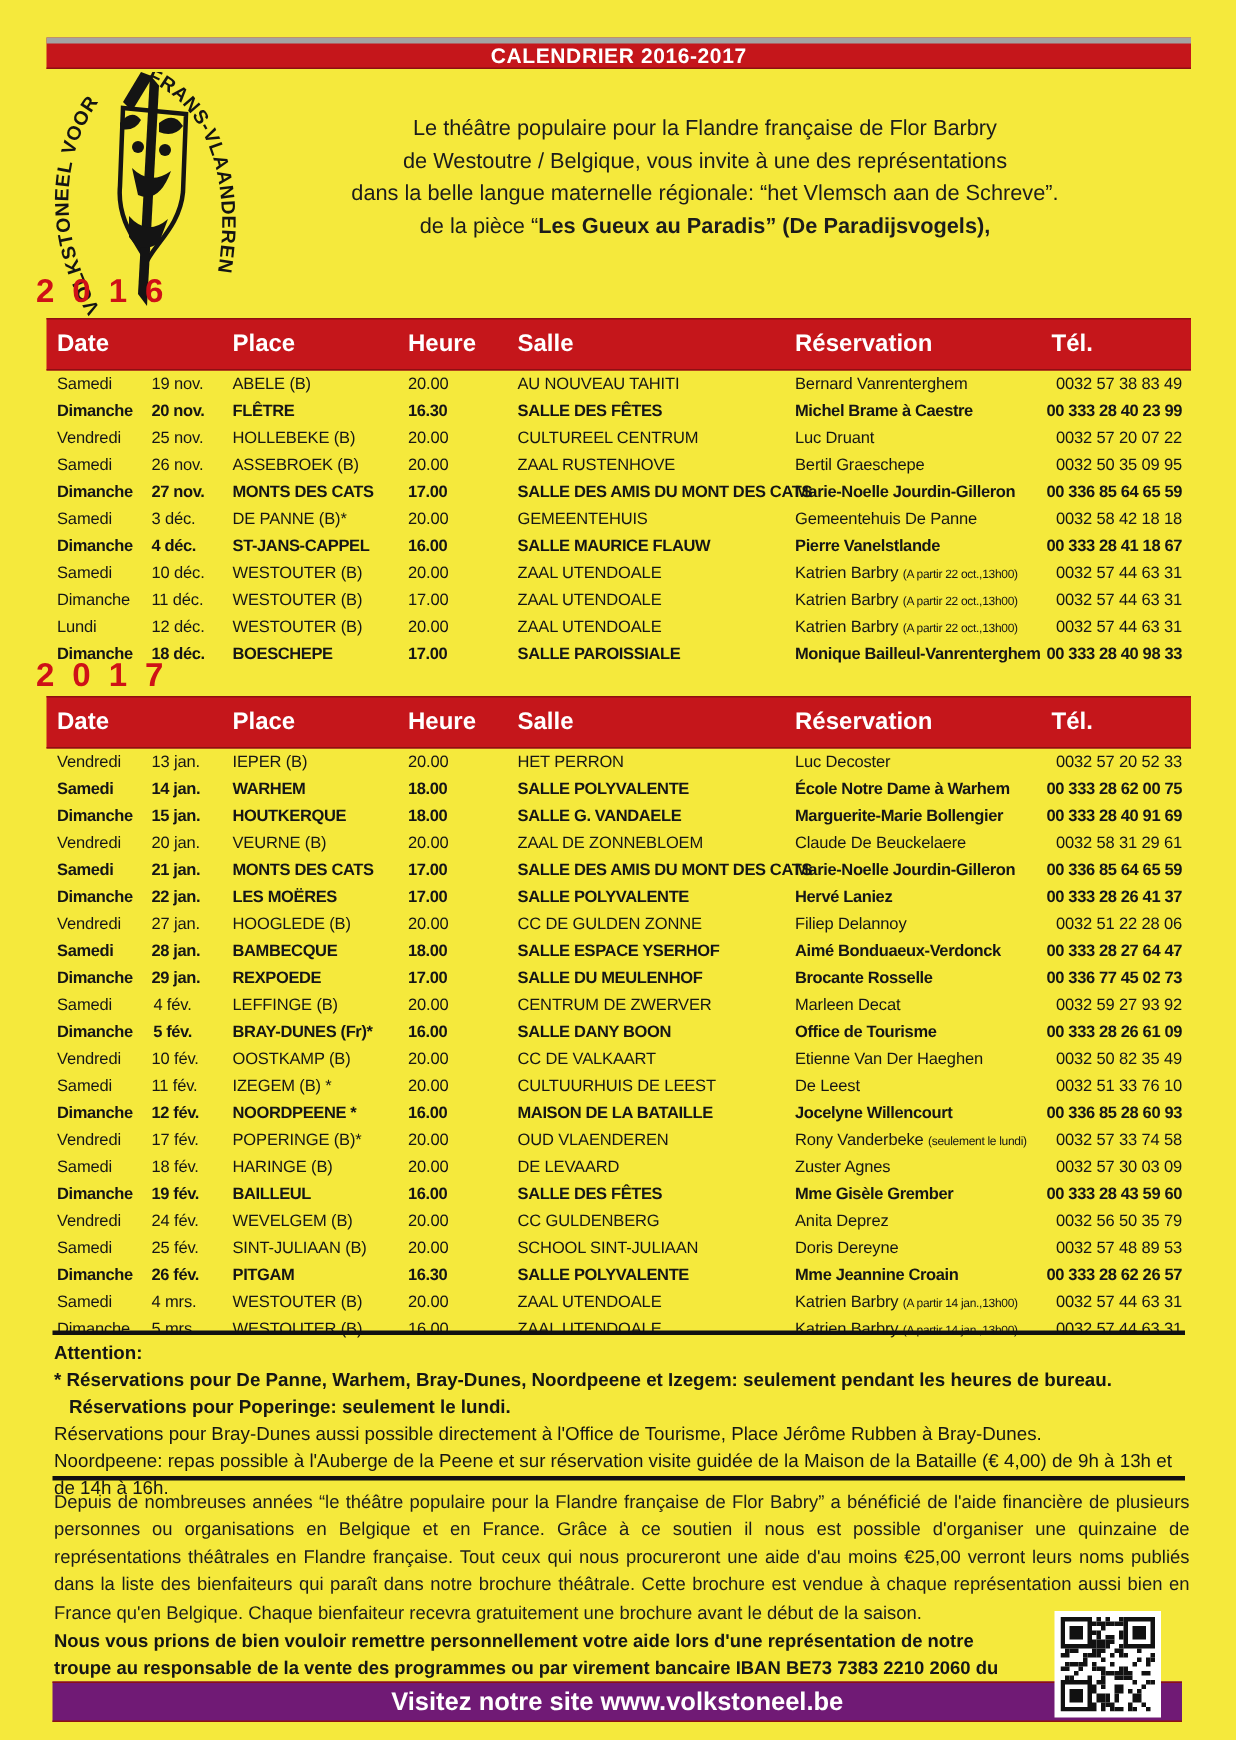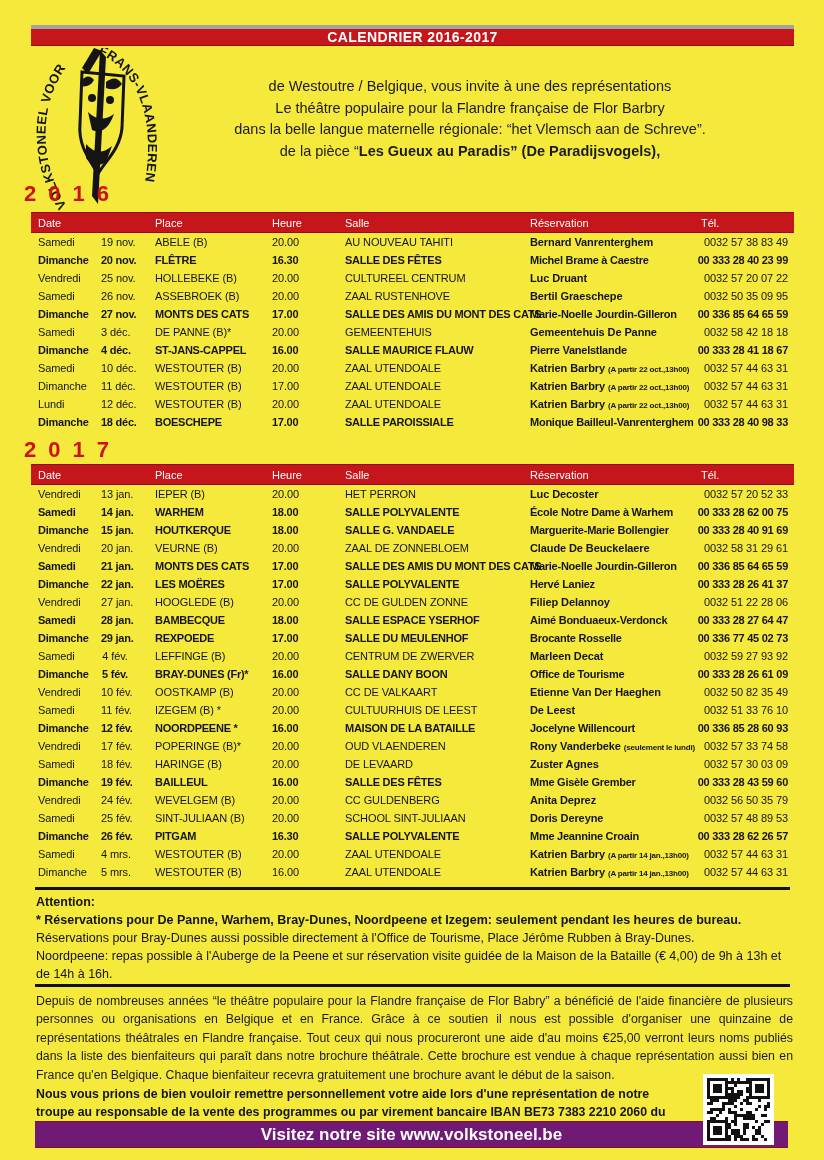--- a/index.html
+++ b/index.html
@@ -32,39 +32,39 @@
     font-size:22px; letter-spacing:12px; font-family:"Liberation Sans",sans-serif;
   }
   #year-2016 { top:181px; }
   #year-2017 { top:437px; }
   
   .table { position:absolute; left:31px; width:763px; }
   #table-2016 { top:212px; }
   #table-2017 { top:464px; }
   .thead {
     display:grid; grid-template-columns:120px 115px 75px 185px 163px 105px;
-    height:21px; background:#c5161b; color:#fff; font-weight:normal; font-size:11px;
+    height:35px; background:#c5161b; color:#fff; font-weight:bold; font-size:16px;
     align-items:center;
     border-top:1px solid #8e0f12; border-bottom:1px solid #8e0f12;
   }
   .th-date { padding-left:7px; } .th-place { padding-left:4px; }
   .th-heure { padding-left:6px; } .th-salle { padding-left:4px; }
   .th-res { padding-left:4px; } .th-tel { padding-left:12px; }
   .trow {
     display:grid; grid-template-columns:70px 50px 115px 75px 185px 163px 105px;
     height:18px; align-items:center; font-size:11px; letter-spacing:-0.1px;
     white-space:nowrap;
   }
   .trow.fr { font-weight:bold; letter-spacing:-0.25px; }
   .c-day { padding-left:7px; }
   .c-date { text-align:center; padding-right:22px; }
   .c-place { padding-left:4px; }
   .c-heure { padding-left:6px; }
   .c-salle { padding-left:4px; overflow:visible; }
-  .c-res { padding-left:4px; overflow:visible;font-weight:bold; }
+  .c-res { padding-left:4px; overflow:visible; }
   .c-res .note { font-size:8px; letter-spacing:-0.2px; }
   .c-tel { text-align:right; padding-right:6px; }
   
   .rule { position:absolute; left:35px; width:755px; height:3px; background:#111; }
   #rule-1 { top:887px; } #rule-2 { top:984px; }
   
   .attention { position:absolute; left:36px; top:893px; width:756px; font-size:12.5px; line-height:18px; }
   .attention .b { font-weight:bold; }
   .attention .ind { padding-left:10px; }
   
@@ -111,22 +111,22 @@
       <circle cx="74" cy="52" r="4"></circle>
       <path d="M52 64 Q 64 76 78 66 Q 70 88 56 82 Z"></path>
       <path d="M70 34 q 10 -8 16 2 q -6 8 -16 4 Z"></path>
       <path d="M44 34 q 8 -10 14 -2 q -4 8 -14 6 Z"></path>
       <path d="M50 96 q 12 14 26 2 l -6 16 q -12 8 -20 -4 Z"></path>
     </g>
   </svg>
 </div>
 
 <div class="intro">
+  <div>Le théâtre populaire pour la Flandre française de Flor Barbry</div>
   <div>de Westoutre / Belgique, vous invite à une des représentations</div>
-  <div>Le théâtre populaire pour la Flandre française de Flor Barbry</div>
   <div>dans la belle langue maternelle régionale: “het Vlemsch aan de Schreve”.</div>
   <div><span>de la pièce “</span><span class="b">Les Gueux au Paradis” (De Paradijsvogels),</span></div>
 </div>
 
 <div class="year" id="year-2016">2016</div>
 <div class="year" id="year-2017">2017</div>
 
 <div class="table" id="table-2016">
   <div class="thead">
     <div class="th-date">Date</div>
@@ -448,20 +448,21 @@
         <div class="c-tel">0032 57 44 63 31</div>
       </div>
     </div>
 </div>
 
 <div class="rule" id="rule-1"></div>
 <div class="attention">
   <div class="b">Attention:</div>
   <div>
       <div class="b">* Réservations pour De Panne, Warhem, Bray-Dunes, Noordpeene et Izegem: seulement pendant les heures de bureau.</div>
+      <div class="b ind">Réservations pour Poperinge: seulement le lundi.</div>
       <div>Réservations pour Bray-Dunes aussi possible directement à l'Office de Tourisme, Place Jérôme Rubben à Bray-Dunes.</div>
       <div>Noordpeene: repas possible à l'Auberge de la Peene et sur réservation visite guidée de la Maison de la Bataille (€ 4,00) de 9h à 13h et de 14h à 16h.</div>
     </div>
 </div>
 <div class="rule" id="rule-2"></div>
 
 <div class="funding">
   <p class="p1"><span>Depuis de nombreuses années “le théâtre populaire pour la Flandre française de Flor Babry” a bénéficié de l'aide financière de plusieurs personnes ou organisations en Belgique et en France. Grâce à ce soutien il nous est possible d'organiser une quinzaine de représentations théâtrales en Flandre française. Tout ceux qui nous procureront une aide d'au moins </span><span class="b">€25,00</span><span> verront leurs noms publiés dans la liste des bienfaiteurs qui paraît dans notre brochure théâtrale. Cette brochure est vendue à chaque représentation aussi bien en France qu'en Belgique. Chaque bienfaiteur recevra gratuitement une brochure avant le début de la saison.</span></p>
   <p class="p2">Nous vous prions de bien vouloir remettre personnellement votre aide lors d'une représentation de notre troupe au responsable de la vente des programmes ou par virement bancaire IBAN BE73 7383 2210 2060 du Flor Barbry's Volkstoneel, Westouter.</p>
 </div>

